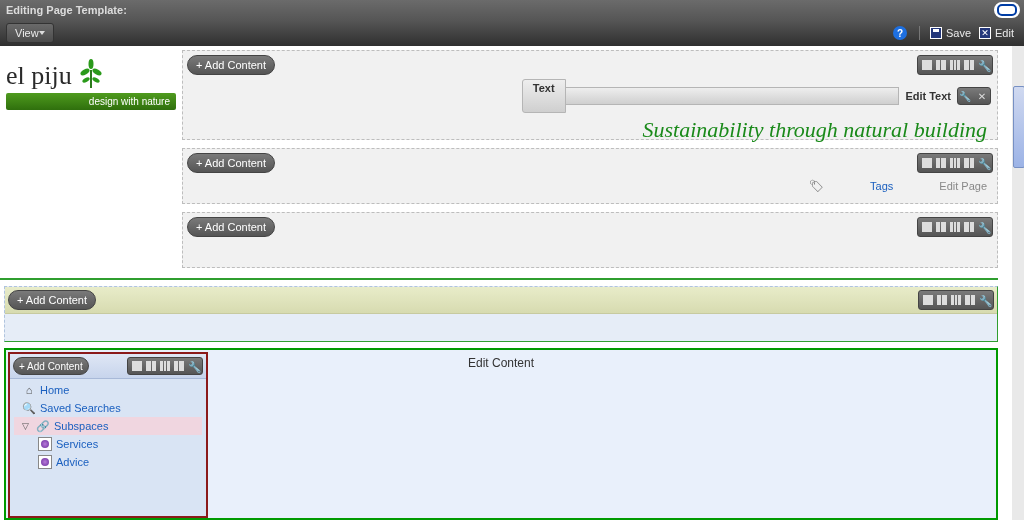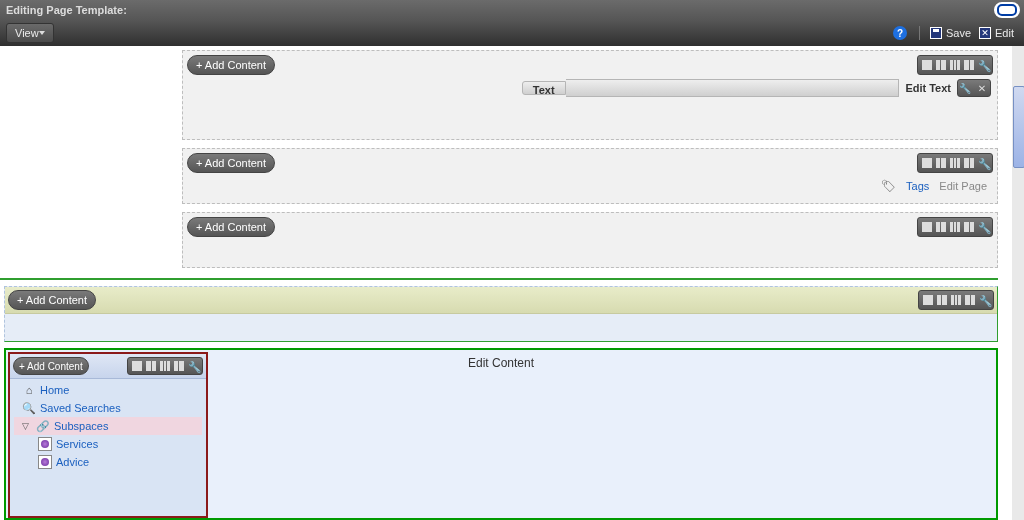--- a/index.html
+++ b/index.html
@@ -38,31 +38,31 @@
   
   .btn-add { background: linear-gradient(#7a7a7a, #555); color: #fff; border: 1px solid #444; border-radius: 10px; height: 20px; line-height: 18px; padding: 0 8px; font-size: 11px; cursor: pointer; }
   .layout-icons { display: inline-flex; background: linear-gradient(#7a7a7a,#555); border: 1px solid #444; border-radius: 3px; height: 20px; align-items: center; padding: 0 4px; gap: 4px; }
   .layout-icons span { width: 10px; height: 10px; background: #ddd; display: inline-block; cursor: pointer; }
   .layout-icons span.cols2 { background: linear-gradient(to right, #ddd 45%, transparent 45%, transparent 55%, #ddd 55%); }
   .layout-icons span.cols3 { background: linear-gradient(to right, #ddd 28%, transparent 28%, transparent 36%, #ddd 36%, #ddd 64%, transparent 64%, transparent 72%, #ddd 72%); }
   .layout-icons span.wrench { background: none; border: none; font-size: 11px; color:#ddd; }
 
   .r1 { left: 182px; top: 4px; width: 816px; height: 90px; }
   .text-header { display:flex; align-items:center; margin: 0 6px 4px 6px; }
-  .text-tab { background: linear-gradient(#eeeeee,#cfcfcf); border:1px solid #b5b5b5; border-radius: 3px 0 0 3px; height:14px; line-height:16px; padding:0 10px; font-size:11px; color:#333; font-weight: bold; text-align: right; }
+  .text-tab { background: linear-gradient(#eeeeee,#cfcfcf); border:1px solid #b5b5b5; border-radius: 3px 0 0 3px; height:34px; line-height:16px; padding:0 10px; font-size:11px; color:#333; font-weight: bold; text-align: right; }
   .text-bar { flex:1; height:18px; background: linear-gradient(#eeeeee,#cfcfcf); border:1px solid #b5b5b5; border-left:none; }
   .edit-text { font-size:11px; color:#333; margin:0 6px; cursor:pointer; font-weight: bold; }
   .mini-btn-group { display:inline-flex; background: linear-gradient(#7a7a7a,#555); border:1px solid #444; border-radius:3px; height:18px; align-items:center; }
   .mini-btn-group span { width:16px; text-align:center; color:#ddd; cursor:pointer; font-size:10px; }
   .tagline { font-family: Georgia, serif; font-style: italic; font-size: 22px; color: #1a8a1a; text-align: right; padding: 0 10px 6px 0; }
 
   .r2 { left: 182px; top: 102px; width: 816px; height: 56px; }
   .tags-row { display:flex; justify-content:flex-end; align-items:center; padding: 2px 10px; gap:10px; font-size:11px; }
   .tag-icon { font-size:12px; color:#666; }
-  .link { color: #1a5fbf; cursor:pointer; }
+  .link { color: #1a5fbf; cursor:pointer;margin-left:36px; }
   .link.muted { color:#888; }
 
   .r3 { left: 182px; top: 166px; width: 816px; height: 56px; }
 
   .green-divider { position:absolute; left:0; top:232px; width:998px; height:2px; background:#2f9e2f; }
 
   .r4 { left: 4px; top: 240px; width: 994px; height: 56px; background:#e6edf7; border:1px dashed #b0c4de; border-right:1px solid #2f9e2f; border-bottom:1px solid #2f9e2f; }
   .r4-hdr { background: linear-gradient(#e8ecc9,#d7dbb0); border-bottom:1px solid #c7caa0; display:flex; padding:3px; gap:4px; }
 
   .green-border-wrap { position:absolute; left:4px; top:302px; width:994px; height:172px; border:2px solid #009a00; background:#e9f0fb; }
@@ -104,20 +104,36 @@
   <div class="menu-action">
     <span class="close-icon">✕</span>
     <span>Edit</span>
   </div>
 </div>
 
 <div class="scrollbar-v"></div>
 
 <div class="workspace">
 
+  <div class="logo-area">
+    <div>
+      <span class="logo-text">el piju</span>
+      <span class="leaf">
+        <svg viewBox="0 0 32 32">
+            <path d="M16 30 L16 12" stroke="#2a7a1a" stroke-width="2" fill="none"></path>
+            <ellipse cx="10" cy="14" rx="5" ry="2.5" fill="#2a9a1a" transform="rotate(-30 10 14)"></ellipse>
+            <ellipse cx="22" cy="14" rx="5" ry="2.5" fill="#2a9a1a" transform="rotate(30 22 14)"></ellipse>
+            <ellipse cx="16" cy="6" rx="2.5" ry="5" fill="#2a9a1a"></ellipse>
+            <ellipse cx="11" cy="22" rx="4" ry="2" fill="#2a9a1a" transform="rotate(-30 11 22)"></ellipse>
+            <ellipse cx="21" cy="22" rx="4" ry="2" fill="#2a9a1a" transform="rotate(30 21 22)"></ellipse>
+          </svg>
+      </span>
+    </div>
+    <div class="logo-bar">design with nature</div>
+  </div>
 
   <div class="region r1">
     <div class="region-toolbar">
       <button class="btn-add">+ Add Content</button>
       <div class="spacer"></div>
       <div class="layout-icons">
         <span></span>
         <span class="cols2"></span>
         <span class="cols3"></span>
         <span class="cols2"></span>
@@ -127,20 +143,21 @@
     <div class="text-header">
       <div style="flex:1"></div>
       <span class="text-tab">Text</span>
       <div class="text-bar"></div>
       <span class="edit-text">Edit Text</span>
       <div class="mini-btn-group">
         <span>🔧</span>
         <span>✕</span>
       </div>
     </div>
+    <div class="tagline">Sustainability through natural building</div>
   </div>
 
   <div class="region r2">
     <div class="region-toolbar">
       <button class="btn-add">+ Add Content</button>
       <div class="spacer"></div>
       <div class="layout-icons">
         <span></span>
         <span class="cols2"></span>
         <span class="cols3"></span>

